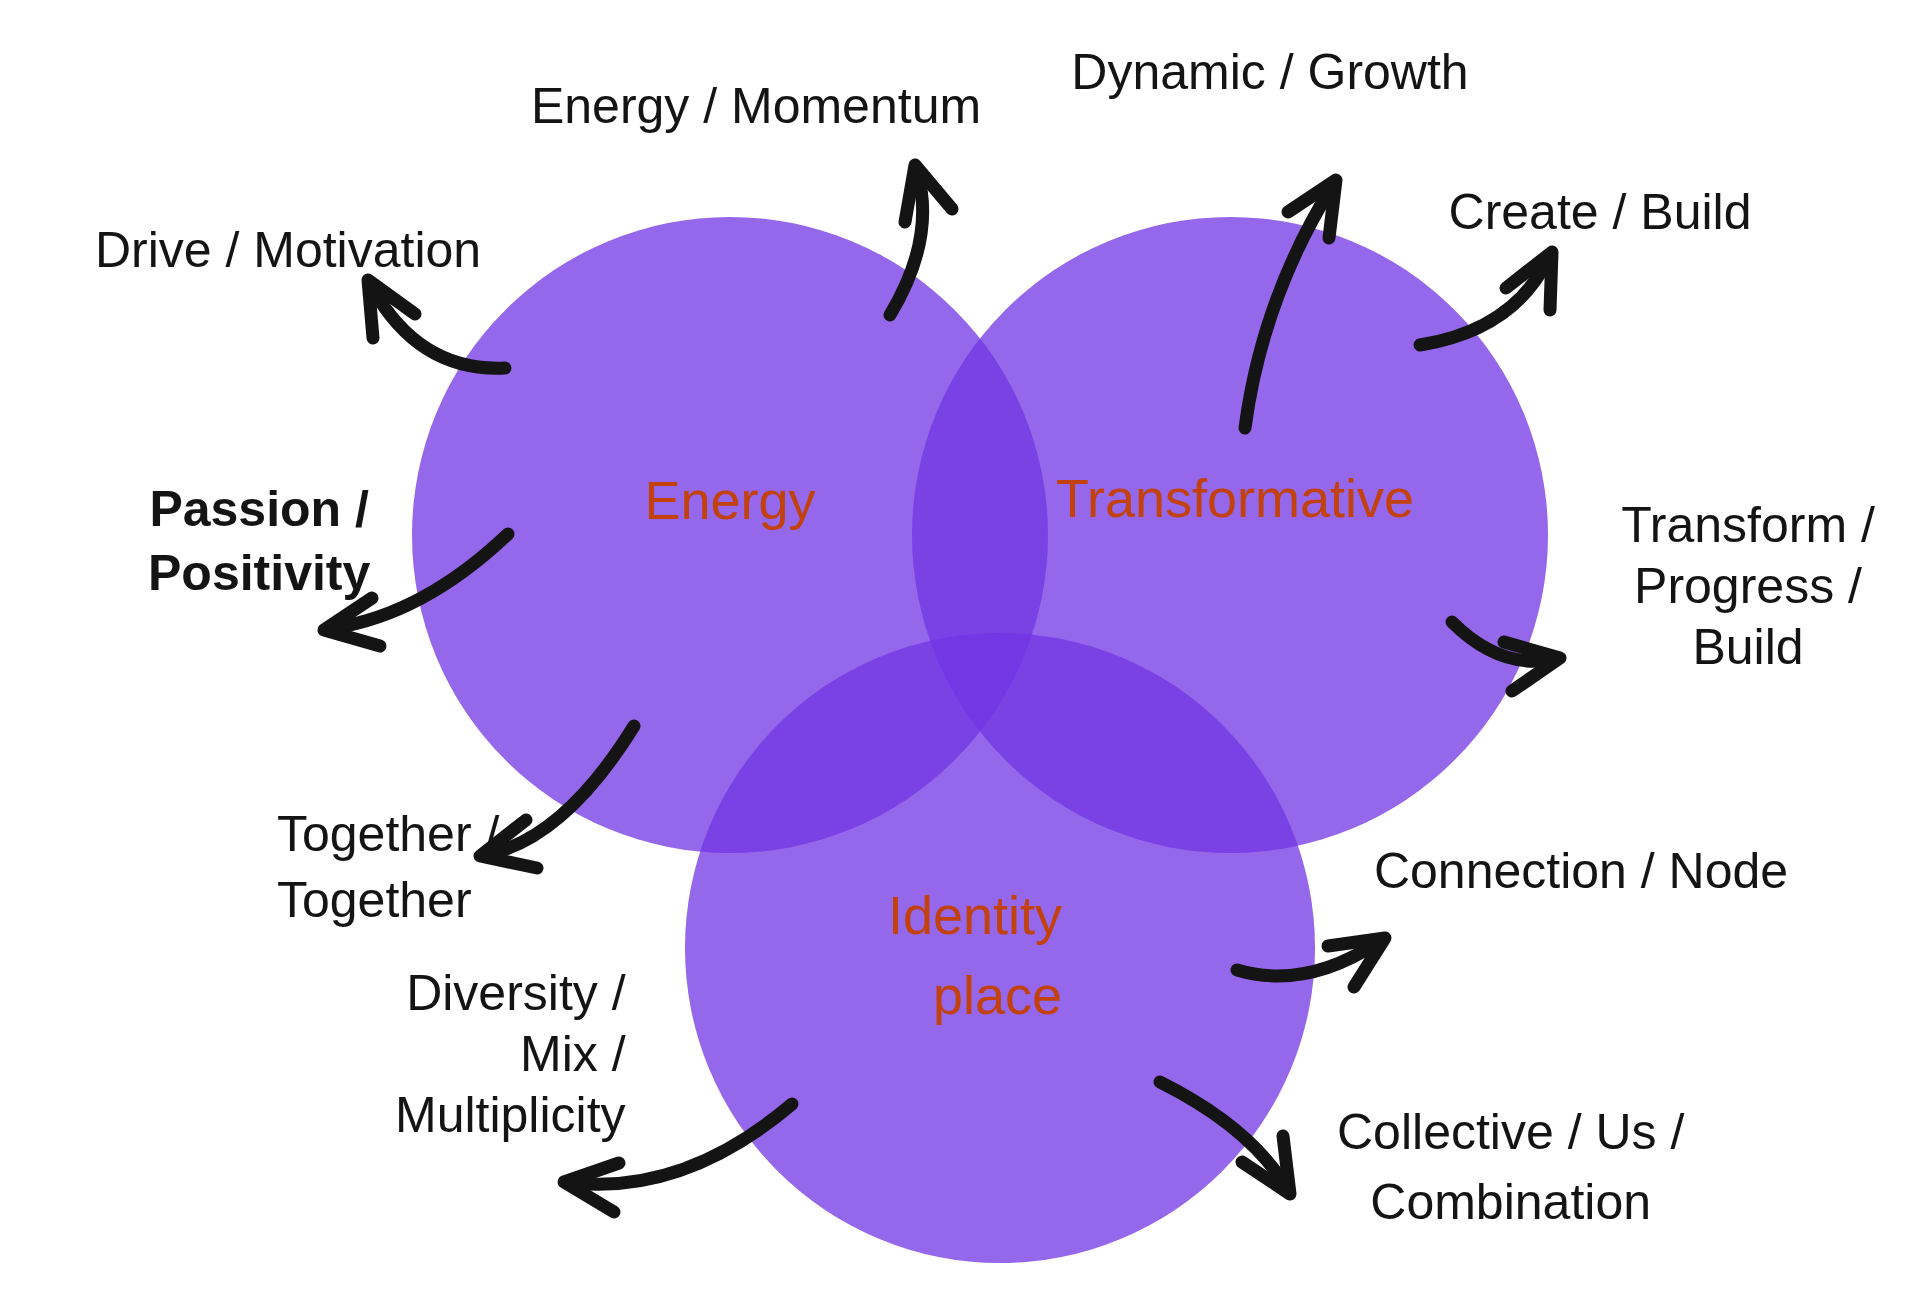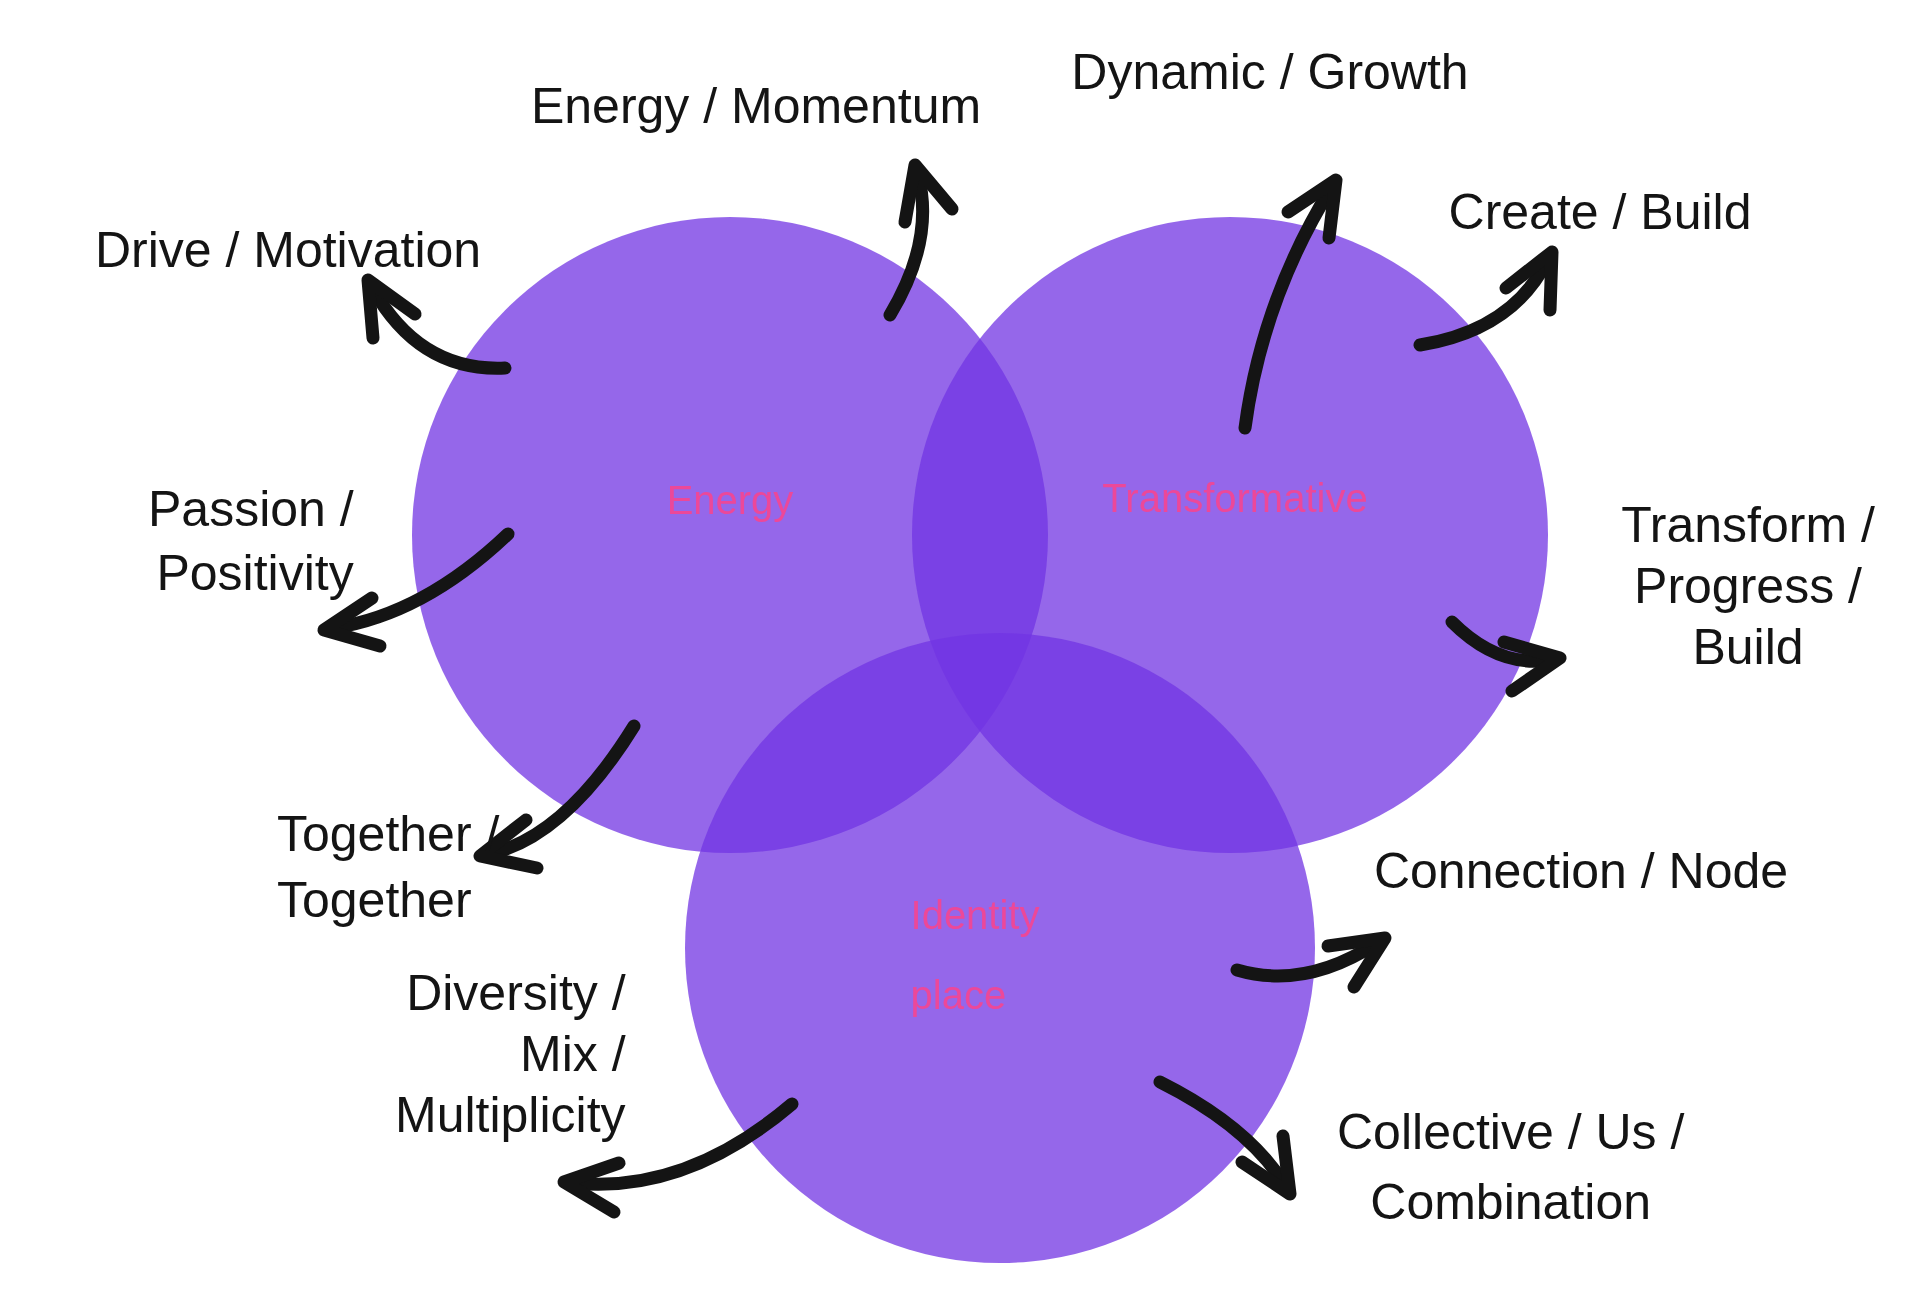--- a/index.html
+++ b/index.html
@@ -20,45 +20,45 @@
   #circle-transformative { left: 912px; top: 217px; width: 636px; height: 636px; }
   #circle-identity       { left: 685px; top: 633px; width: 630px; height: 630px; }
 
   #arrow-layer {
     position: absolute; left: 0; top: 0; width: 1920px; height: 1299px;
     pointer-events: none; z-index: 5;
   }
 
   .label { position: absolute; z-index: 10; color: #141414; }
   .circle-label {
-    color: #ec4899;
-    font-size: 40px;
+    color: #c2410c;
+    font-size: 54px;
     line-height: 80px;
-    text-align: left;
+    text-align: right;
     transform: translate(-50%, -50%);
     white-space: nowrap;
   }
   .ann {
     font-size: 50px;
     line-height: 64px;
     white-space: nowrap;
   }
   .ann.center1 { transform: translate(-50%, -50%); text-align: center; }
 
   #label-energy         { left: 730px;  top: 500px; }
   #label-transformative { left: 1235px; top: 498px; }
   #label-identity       { left: 975px;  top: 955px; }
 
   #ann-energy-momentum  { left: 756px;  top: 106px; }
   #ann-dynamic-growth   { left: 1270px; top: 72px;  }
   #ann-create-build     { left: 1600px; top: 212px; }
   #ann-drive-motivation { left: 288px;  top: 250px; }
   #ann-connection-node  { left: 1581px; top: 871px; }
 
-  #ann-passion-positivity { left: 148px; top: 477px; text-align: right; }
+  #ann-passion-positivity { left: 148px; top: 477px; text-align: center; font-weight: bold; }
   #ann-together-synergy   { left: 277px; top: 757px; text-align: left; line-height: 66px; margin-top: 44px; }
   #ann-diversity          { left: 395px; top: 963px; text-align: right; line-height: 61px; }
   #ann-transform-evolve   { left: 1748px; top: 495px; transform: translateX(-50%); text-align: center; line-height: 61px; }
   #ann-collective         { left: 1337px; top: 1097px; text-align: center; line-height: 70px; }
 </style>
 </head>
 <body>
 
 <div id="stage">
 

